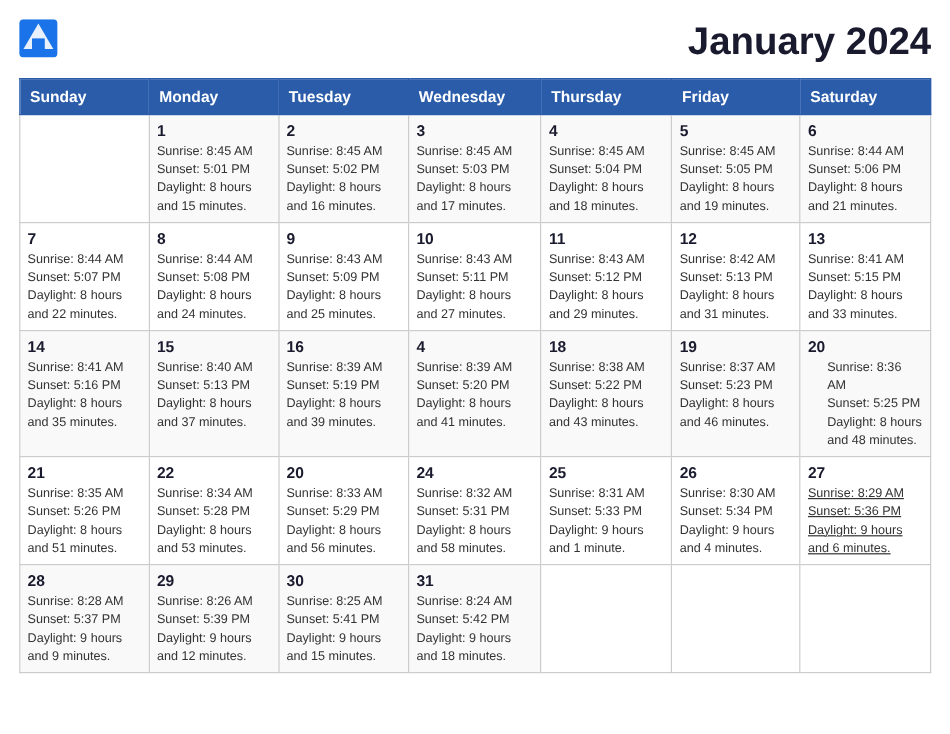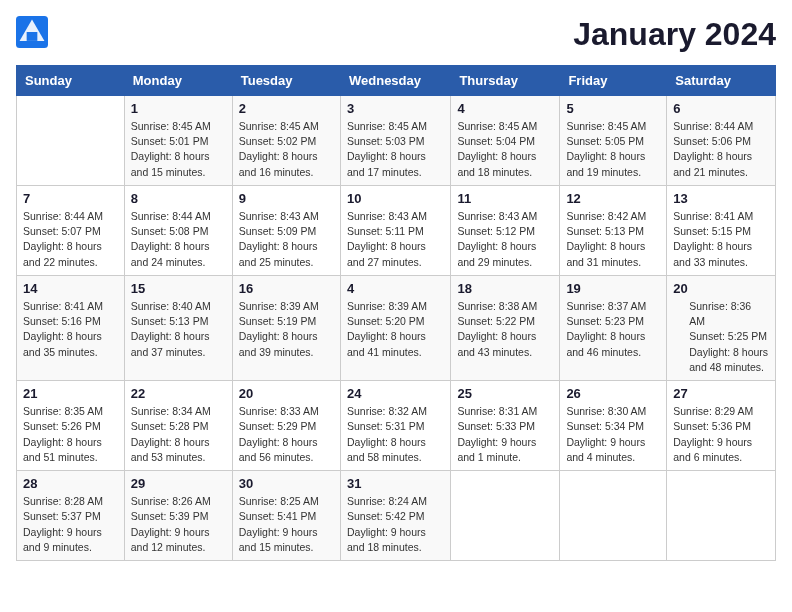--- a/index.html
+++ b/index.html
@@ -289,21 +289,21 @@
         </td>
         <td>
           <span class="day-num">26</span>
           <div class="day-info" style="white-space: pre-line;">Sunrise: 8:30 AM
 Sunset: 5:34 PM
 Daylight: 9 hours
 and 4 minutes.</div>
         </td>
         <td>
           <span class="day-num">27</span>
-          <div class="day-info" style="white-space: pre-line;">Sunrise: 8:29 AM
+          <div class="day-info" style="white-space: pre-line; text-decoration: underline;">Sunrise: 8:29 AM
 Sunset: 5:36 PM
 Daylight: 9 hours
 and 6 minutes.</div>
         </td>
       </tr>
       <tr>
         <td>
           <span class="day-num">28</span>
           <div class="day-info" style="white-space: pre-line;">Sunrise: 8:28 AM
 Sunset: 5:37 PM

